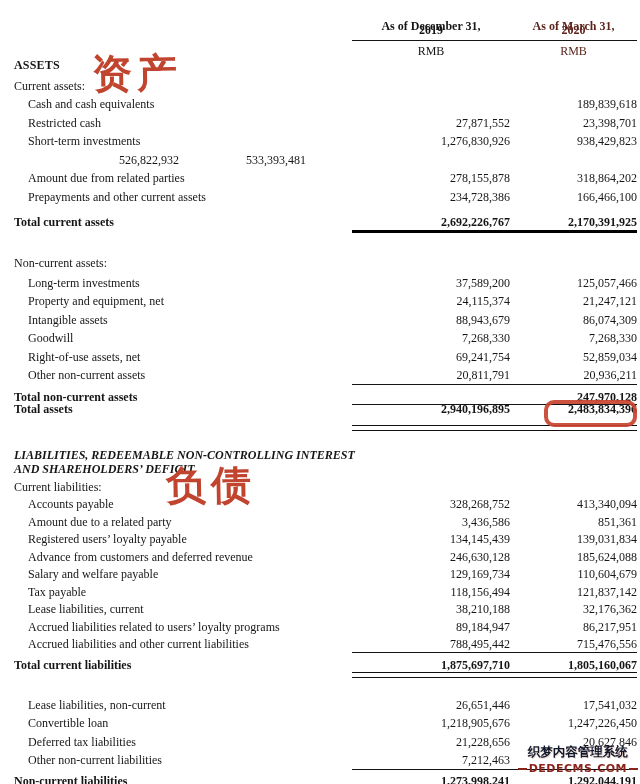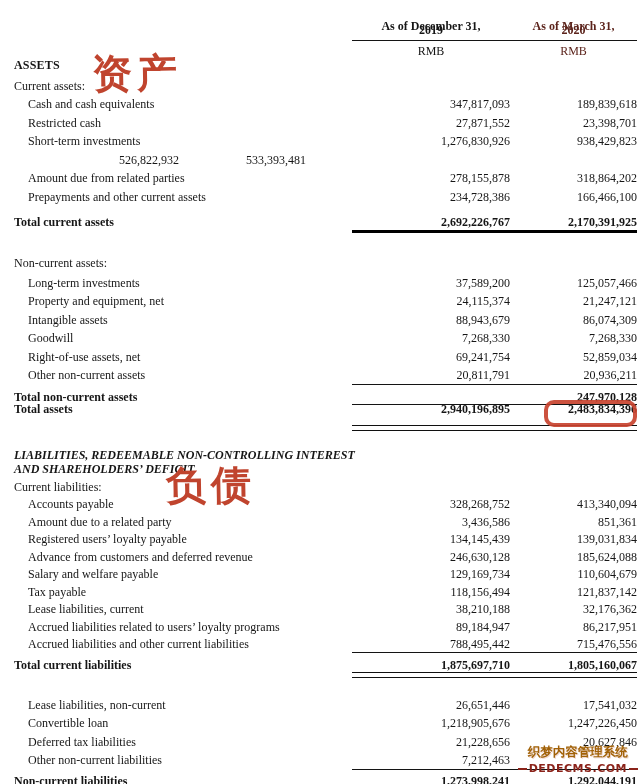--- a/index.html
+++ b/index.html
@@ -61,21 +61,21 @@
   }
   #ann-assets{left:92px; top:53px;}
   #ann-liab{left:166px; top:465px;}
   #circle-highlight{
     position:absolute; left:544px; top:400px; width:93px; height:27px;
     border:4px solid #c8432f; border-radius:10px; box-sizing:border-box;
     opacity:.92;
   }
   #watermark{position:absolute; right:2px; top:744px; text-align:center;}
   .wm1{
-    font-size:12.5px; font-weight:bold; color:#a16207; letter-spacing:0;
+    font-size:12.5px; font-weight:bold; color:#0f172a; letter-spacing:0;
     text-shadow:1px 1px 0 #f0d8d2; white-space:nowrap;
     font-family:"DejaVu Sans","Liberation Sans",sans-serif;
   }
   .wm2{
     margin-top:1px; display:flex; align-items:center; justify-content:space-between; gap:2px;
     font-size:11px; font-weight:bold; color:#8b231a; letter-spacing:.5px;
     font-family:"DejaVu Sans","Liberation Sans",sans-serif;
   }
   .wm-dash{width:9px; height:2px; background:#8b231a;}
 </style>
@@ -96,21 +96,20 @@
   <div class="hband" id="hdr3">
     <div class="hc1">RMB</div>
     <div class="hc2 maroon">RMB</div>
   </div>
 
   <div class="band sec-title" id="sec-assets-title">ASSETS</div>
   <div class="band subtitle" id="sub-current-assets">Current assets:</div>
   <div class="band" id="rows-current-assets">
       <div class="row">
     <div class="c-label">Cash and cash equivalents</div>
-    <div class="c-n1">347,817,093</div>
     <div class="c-n2">189,839,618</div>
   </div>
       <div class="row">
     <div class="c-label">Restricted cash</div>
     <div class="c-n1">27,871,552</div>
     <div class="c-n2">23,398,701</div>
   </div>
       <div class="row">
     <div class="c-label">Short-term investments</div>
     <div class="c-n1">1,276,830,926</div>

